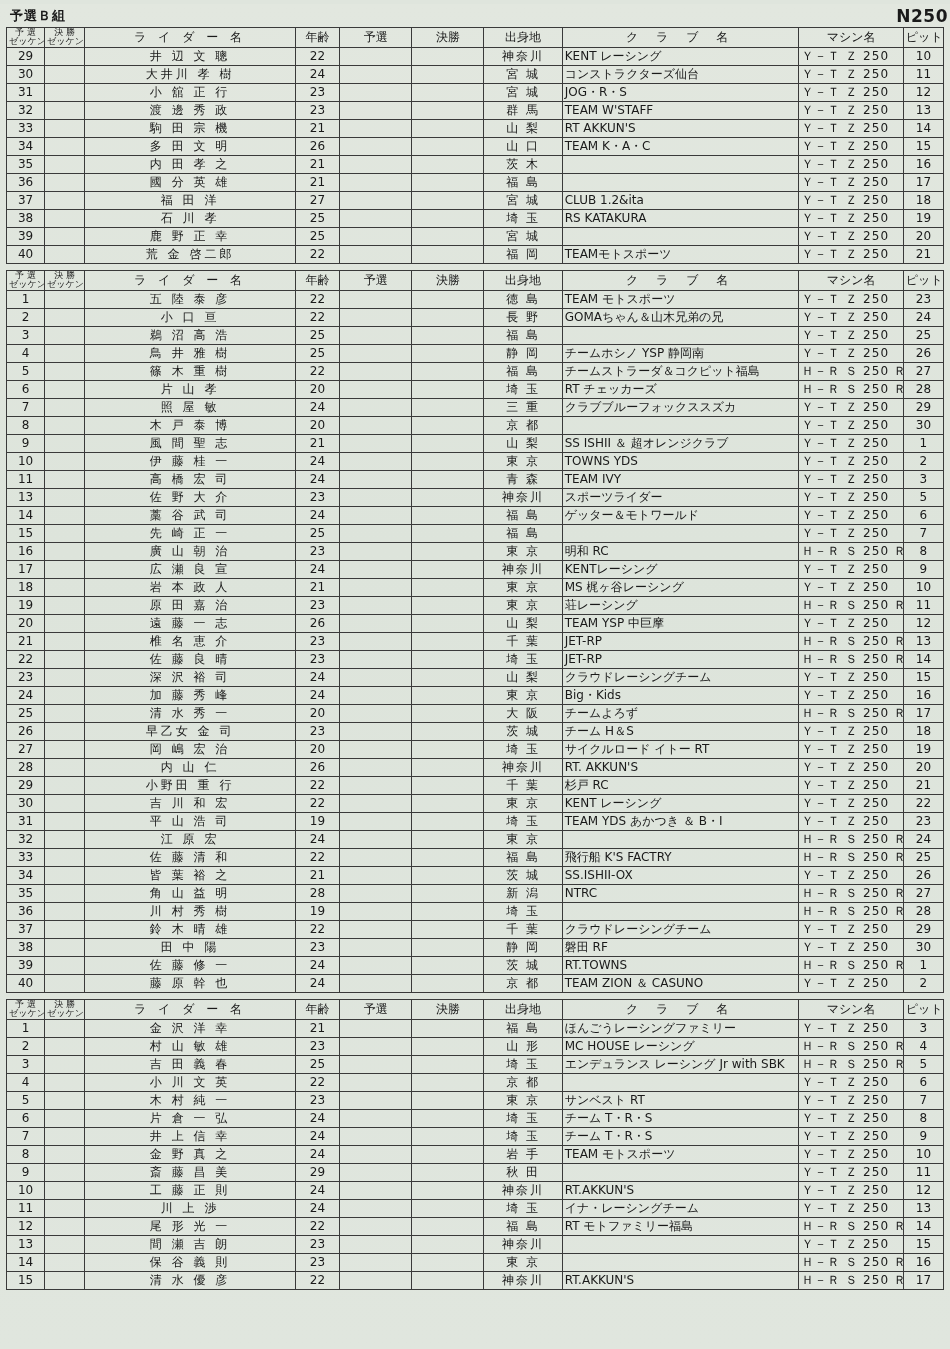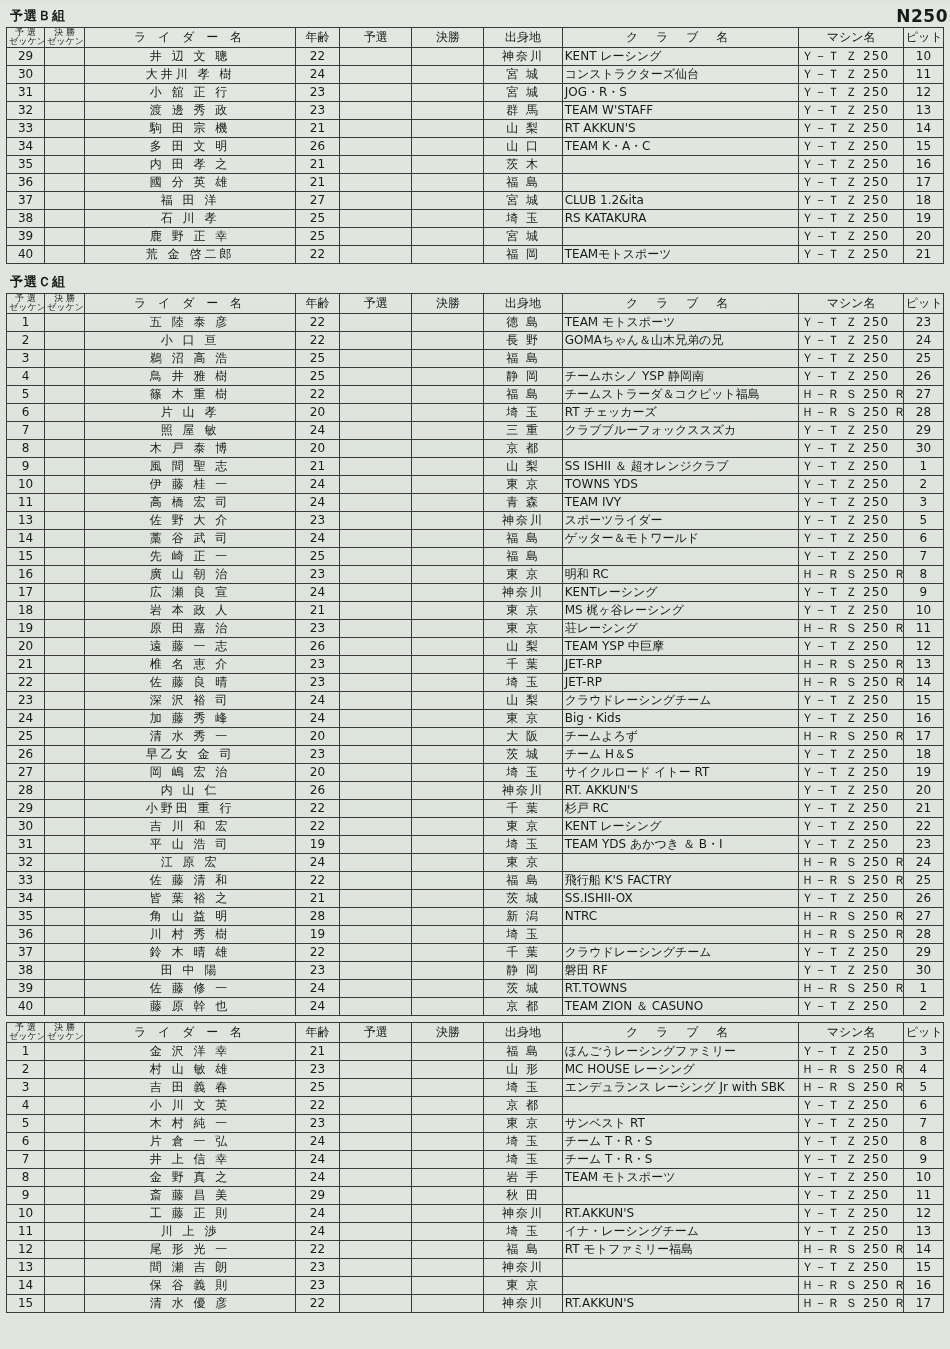--- a/index.html
+++ b/index.html
@@ -266,21 +266,20 @@
               <td class="blank"></td>
               <td class="area">福 岡</td>
               <td class="club">TEAMモトスポーツ</td>
               <td class="machine">Ｙ－Ｔ Ｚ 250</td>
               <td class="pit">21</td>
             </tr>
           </tbody>
         </table>
       </div>
       <div class="section">
-        <div class="section-title">予選Ｃ組</div>
         <table class="grid">
           <colgroup>
             <col class="c-no">
             <col class="c-no2">
             <col class="c-rider">
             <col class="c-age">
             <col class="c-yosen">
             <col class="c-kessho">
             <col class="c-area">
             <col class="c-club">

